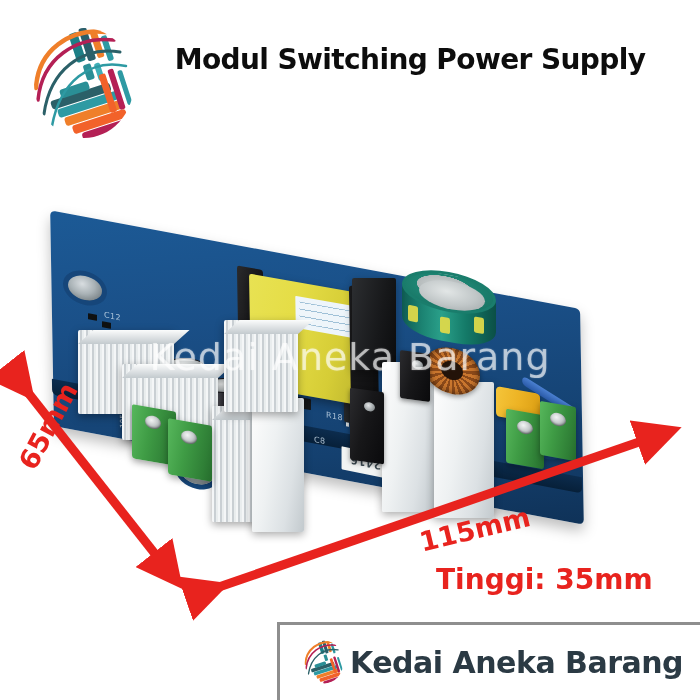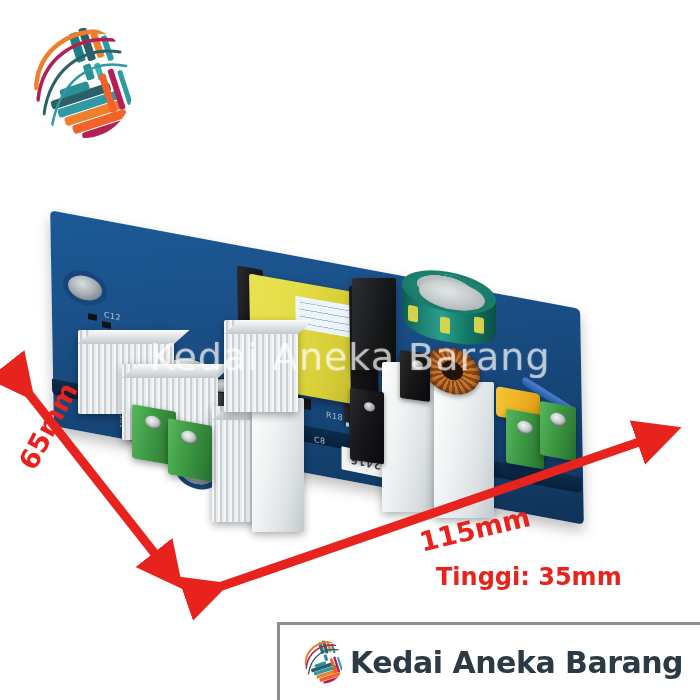--- a/index.html
+++ b/index.html
@@ -386,21 +386,21 @@
     transform-origin: left center;
   }
   #label-115 {
     left: 420px; top: 527px;
     font-size: 27px;
     transform: rotate(-13.5deg);
     transform-origin: left center;
   }
   #label-tinggi {
     left: 436px; top: 563px;
-    font-size: 24px;
+    font-size: 28px;
   }
 
   
   #brand-box {
     position: absolute;
     left: 277px; top: 622px;
     width: 423px; height: 78px;
     border: 3px solid #8e8e8e;
     border-right: none;
     border-bottom: none;
@@ -466,20 +466,21 @@
 
           <path d="M8 64 C10 26 42 4 78 8" fill="none" stroke="#ef7f2a" stroke-width="4.5" stroke-linecap="round"></path>
           <path d="M10 76 C14 34 48 12 86 16" fill="none" stroke="#b42055" stroke-width="3.5" stroke-linecap="round"></path>
           <path d="M16 90 C22 46 54 22 92 28" fill="none" stroke="#2b6068" stroke-width="3" stroke-linecap="round"></path>
           <path d="M24 102 C32 58 62 34 98 42" fill="none" stroke="#2e9aa3" stroke-width="2.5" stroke-linecap="round"></path>
         </g>
       </svg>
     </div>
 
     <div id="title-block">
+      <div class="title-line">Modul Switching Power Supply</div>
     </div>
   </div>
 
   <div id="photo">
 
     <div id="pcb-board">
       <div class="pcb-face"></div>
       <div class="pcb-edge"></div>
 
       <div class="mount-hole" id="hole-tl"></div>

